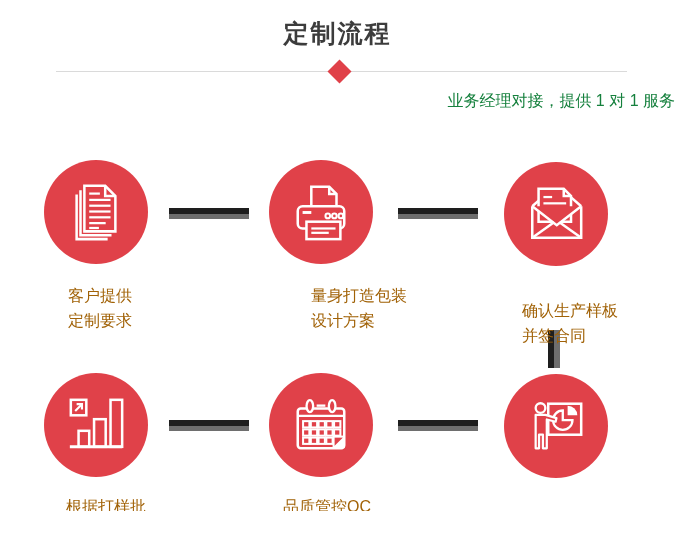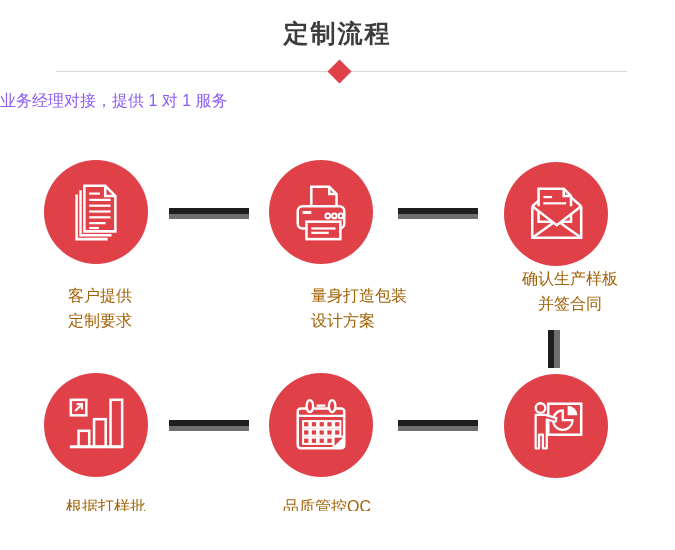--- a/index.html
+++ b/index.html
@@ -3,22 +3,22 @@
 <meta charset="utf-8">
 <style>
   html,body{margin:0;padding:0;background:#fff;}
   .canvas{position:relative;width:675px;height:511px;background:#ffffff;
           font-family:"Liberation Sans",sans-serif;overflow:hidden;}
   .page-title{position:absolute;top:17px;left:0;width:100%;text-align:center;
           font-size:25px;font-weight:bold;color:#3c3c3c;letter-spacing:2px;}
   .divider{position:absolute;top:71px;left:56px;width:571px;height:1px;background:#dadada;}
   .diamond{position:absolute;top:63px;left:331px;width:17px;height:17px;
           background:#e04149;transform:rotate(45deg);}
-  .subtitle{position:absolute;top:91px;left:0;width:100%;text-align:left;
-          font-size:16px;color:#8b5cf6;}
+  .subtitle{position:absolute;top:91px;left:0;width:100%;text-align:right;
+          font-size:16px;color:#15803d;}
   .circle{position:absolute;width:104px;height:104px;border-radius:50%;background:#e04149;
           display:flex;align-items:center;justify-content:center;}
   .circle svg{display:block;}
   .step-label{position:absolute;font-size:16px;line-height:25px;color:#a16207;white-space:pre-line;}
   .hbar{position:absolute;width:80px;height:11px;
         background:linear-gradient(to bottom,#1e1e1e 0 55%,#6e6e6e 55% 100%);}
   .vbar{position:absolute;width:12px;height:38px;
         background:linear-gradient(to right,#1e1e1e 0 50%,#6e6e6e 50% 100%);}
 </style>
 </head>
@@ -152,20 +152,20 @@
   <div class="hbar" style="left:169px;top:208px;"></div>
   <div class="hbar" style="left:398px;top:208px;"></div>
   <div class="vbar" style="left:548px;top:330px;"></div>
   <div class="hbar" style="left:169px;top:420px;"></div>
   <div class="hbar" style="left:398px;top:420px;"></div>
 
   <div class="step-label" style="left:68px;top:283px;">客户提供
 定制要求</div>
   <div class="step-label" style="left:283px;top:283px;margin-left:28px;">量身打造包装
 设计方案</div>
-  <div class="step-label" style="left:522px;top:266px;text-align:center;">确认生产样板
+  <div class="step-label" style="left:522px;top:298px;">确认生产样板
 并签合同</div>
   <div class="step-label" style="left:283px;top:494px;">品质管控QC
 全检</div>
   <div class="step-label" style="left:66px;top:494px;">根据打样批
 量定做</div>
 
 </div>
 
 </body></html>

